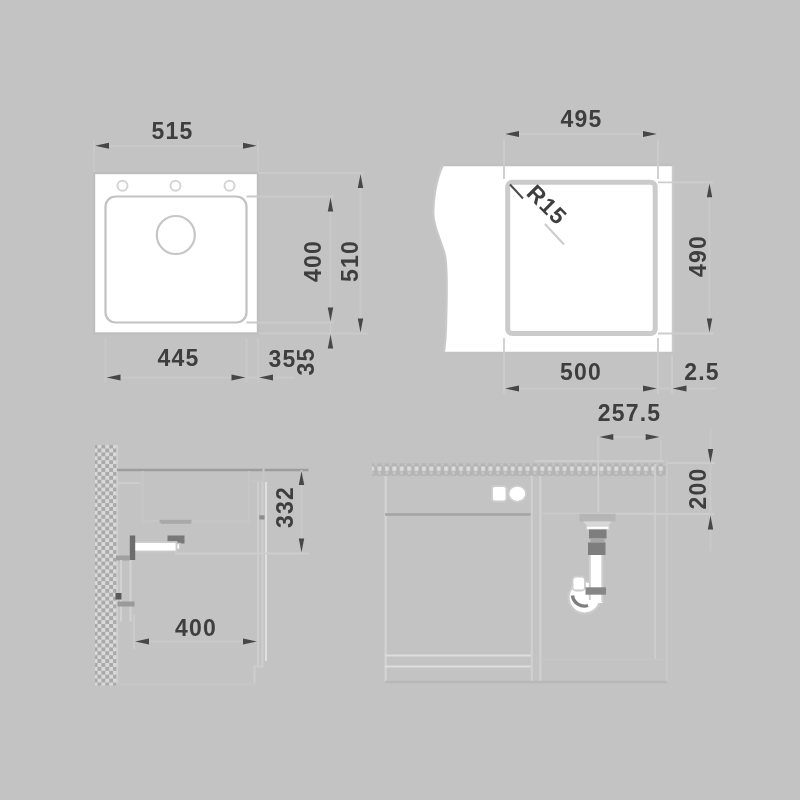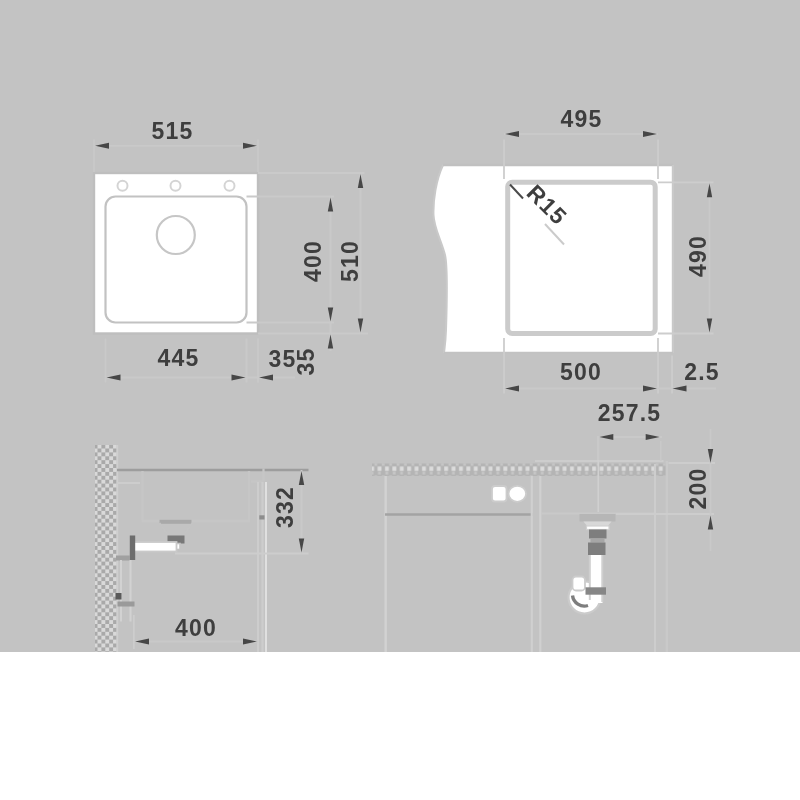--- a/index.html
+++ b/index.html
@@ -1,16 +1,16 @@
 <!DOCTYPE html>
 <html><head>
 <meta charset="utf-8">
 <style>
   html,body{margin:0;padding:0;background:#ffffff;}
-  #page{width:800px;height:652px;position:relative;background:#fdba74;filter:grayscale(1) blur(0.45px);text-align:center;}
+  #page{width:800px;height:800px;position:relative;background:#fdba74;filter:grayscale(1) blur(0.45px);text-align:center;}
   svg{position:absolute;left:0;top:0;}
   text{font-family:"Liberation Sans",sans-serif;font-weight:bold;fill:#3e3e3e;}
   .dim{font-size:23px;letter-spacing:1.2px;}
 </style>
 </head>
 <body>
 <div id="page">
 <svg width="800" height="800" viewBox="0 0 800 800">
 <defs>
   <pattern id="wallhatch" width="7.8" height="7.8" patternUnits="userSpaceOnUse">

